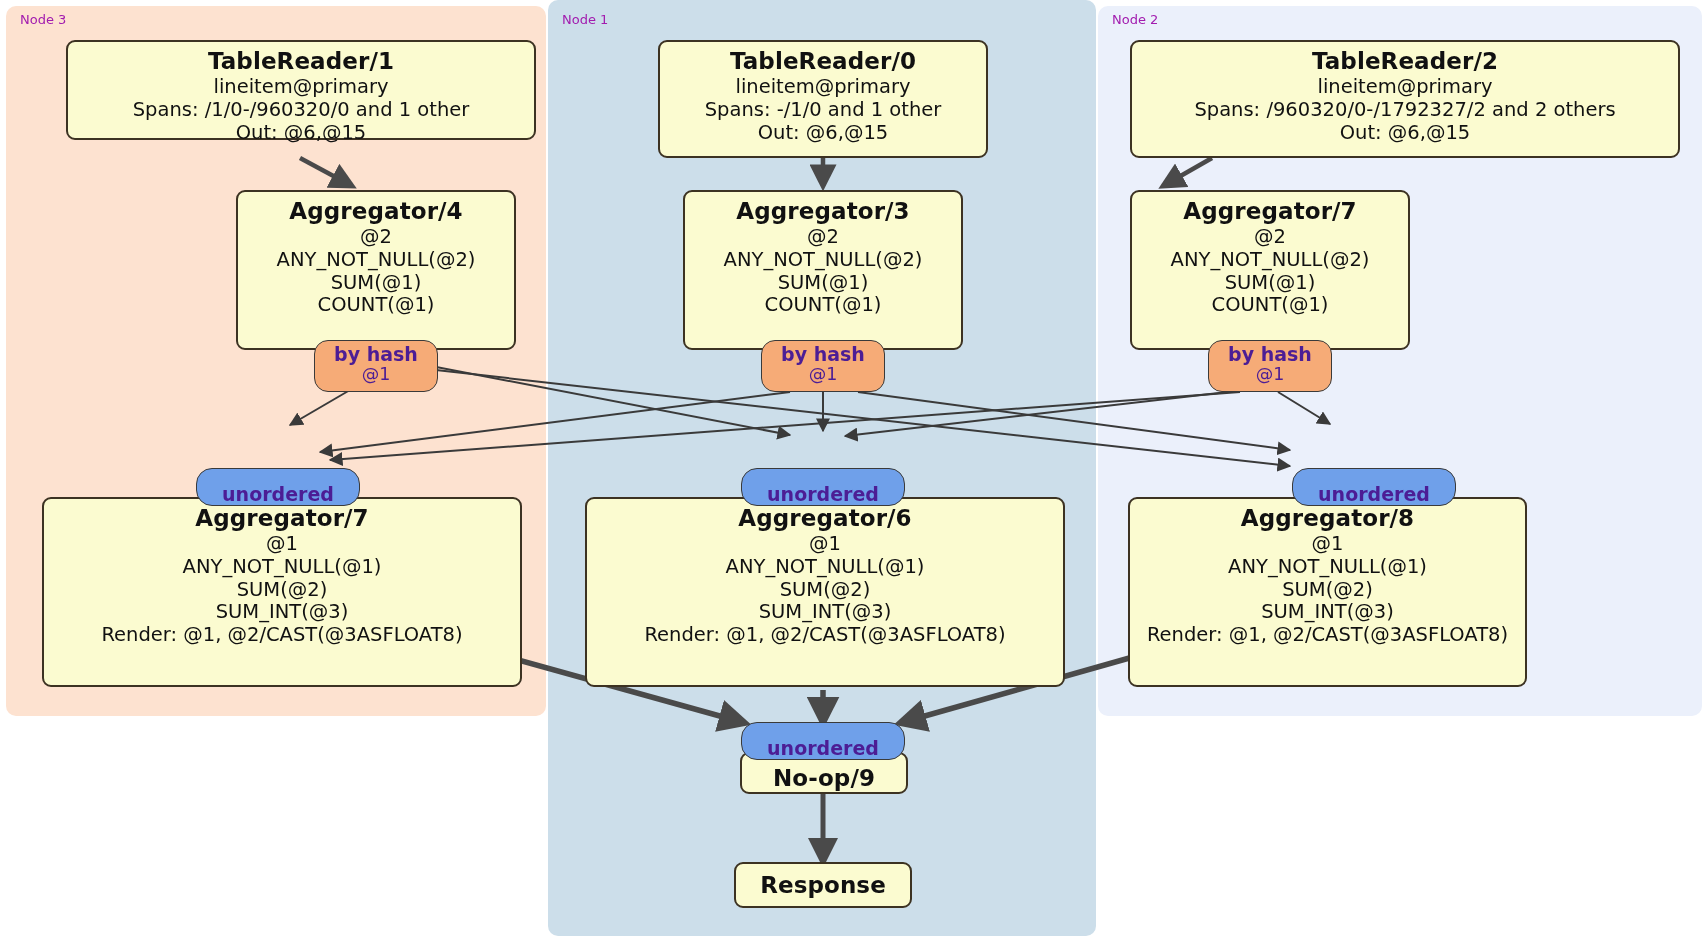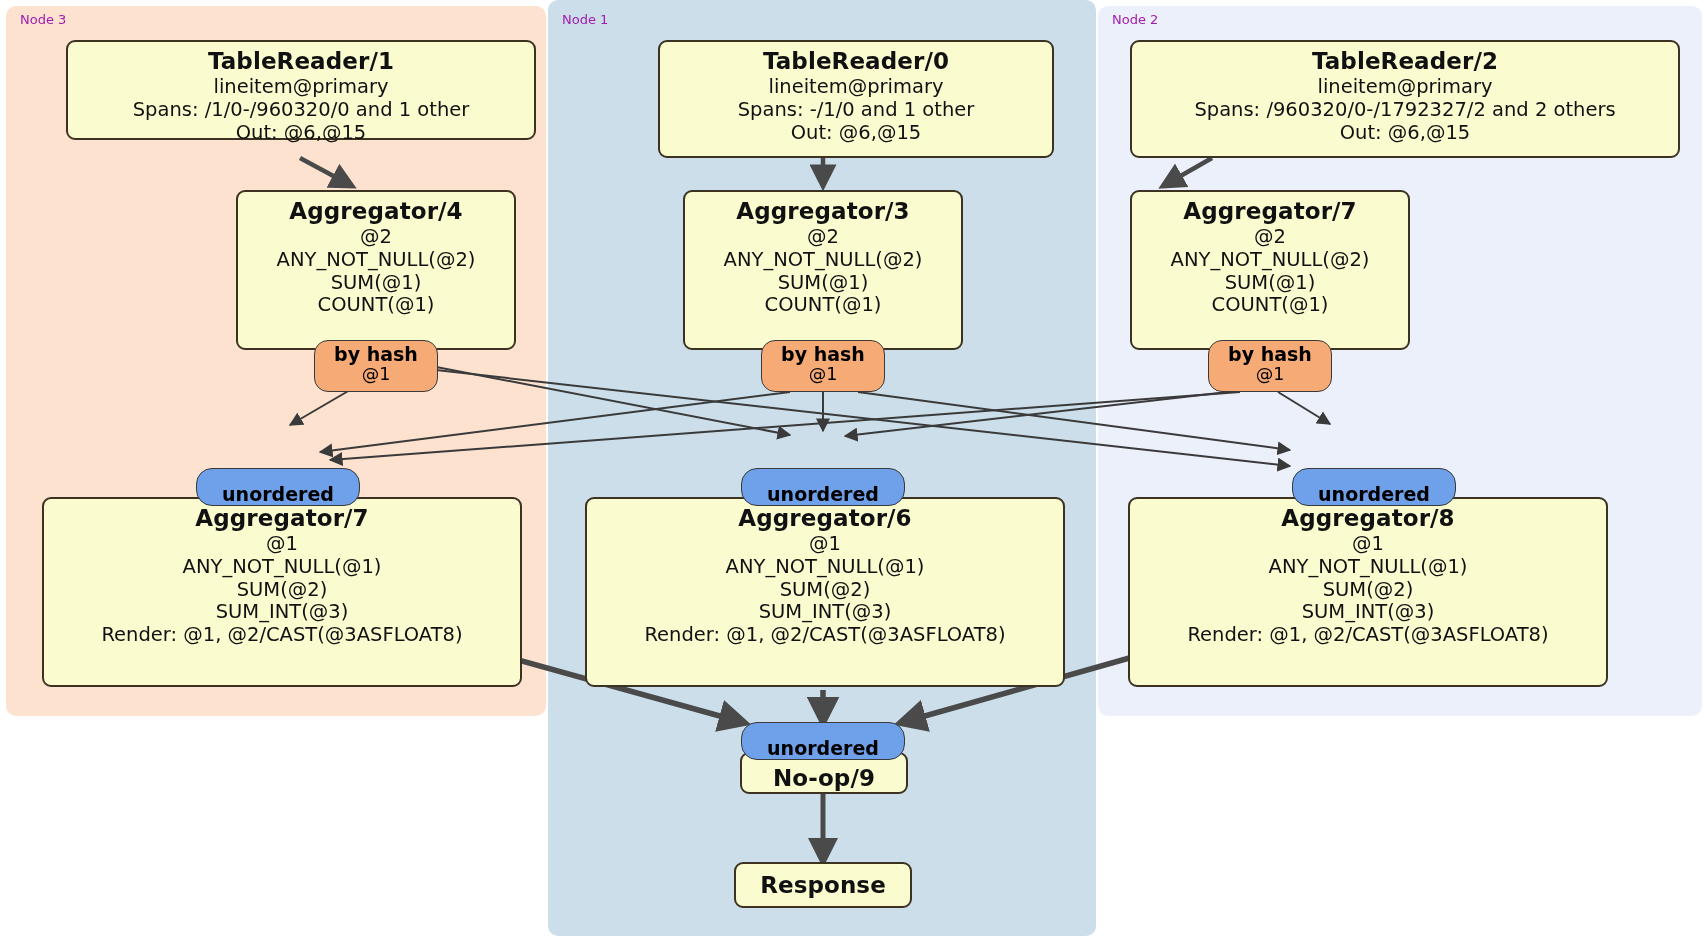--- a/index.html
+++ b/index.html
@@ -78,21 +78,21 @@
   }
   .proc.compact .title { margin-bottom: 0; }
 
   
   .pill {
     position: absolute;
     box-sizing: border-box;
     border: 1.6px solid #3a3a3a;
     border-radius: 16px;
     text-align: center;
-    color: #000000;
+    color: #4c1d95;
     line-height: 1.05;
     padding-top: 4px;
   }
   .pill.hash {
     background: #f6ab77;
     border-radius: 14px;
   }
   .pill.unordered {
     background: #6fa0ea;
     display: flex;
@@ -169,21 +169,21 @@
     </g>
   </svg>
 
   <div class="proc layer-box" style="left:66px; top:40px; width:470px; height:100px;">
     <span class="title">TableReader/1</span>
     <span class="line">lineitem@primary</span>
     <span class="line">Spans: /1/0-/960320/0 and 1 other</span>
     <span class="line">Out: @6,@15</span>
   </div>
 
-  <div class="proc layer-box" style="left:658px; top:40px; width:396px; height:118px;">
+  <div class="proc layer-box" style="left:658px; top:40px; width:330px; height:118px;">
     <span class="title">TableReader/0</span>
     <span class="line">lineitem@primary</span>
     <span class="line">Spans: -/1/0 and 1 other</span>
     <span class="line">Out: @6,@15</span>
   </div>
 
   <div class="proc layer-box" style="left:1130px; top:40px; width:550px; height:118px;">
     <span class="title">TableReader/2</span>
     <span class="line">lineitem@primary</span>
     <span class="line">Spans: /960320/0-/1792327/2 and 2 others</span>
@@ -252,21 +252,21 @@
 
   <div class="proc layer-box" style="left:585px; top:497px; width:480px; height:190px;">
     <span class="title">Aggregator/6</span>
     <span class="line">@1</span>
     <span class="line">ANY_NOT_NULL(@1)</span>
     <span class="line">SUM(@2)</span>
     <span class="line">SUM_INT(@3)</span>
     <span class="line">Render: @1, @2/CAST(@3ASFLOAT8)</span>
   </div>
 
-  <div class="proc layer-box" style="left:1128px; top:497px; width:480px; height:190px;">
+  <div class="proc layer-box" style="left:1128px; top:497px; width:399px; height:190px;">
     <span class="title">Aggregator/8</span>
     <span class="line">@1</span>
     <span class="line">ANY_NOT_NULL(@1)</span>
     <span class="line">SUM(@2)</span>
     <span class="line">SUM_INT(@3)</span>
     <span class="line">Render: @1, @2/CAST(@3ASFLOAT8)</span>
   </div>
 
   <div class="pill unordered layer-pill" style="left:741px; top:722px; width:164px; height:38px;">
     <span class="ptitle">unordered</span>

